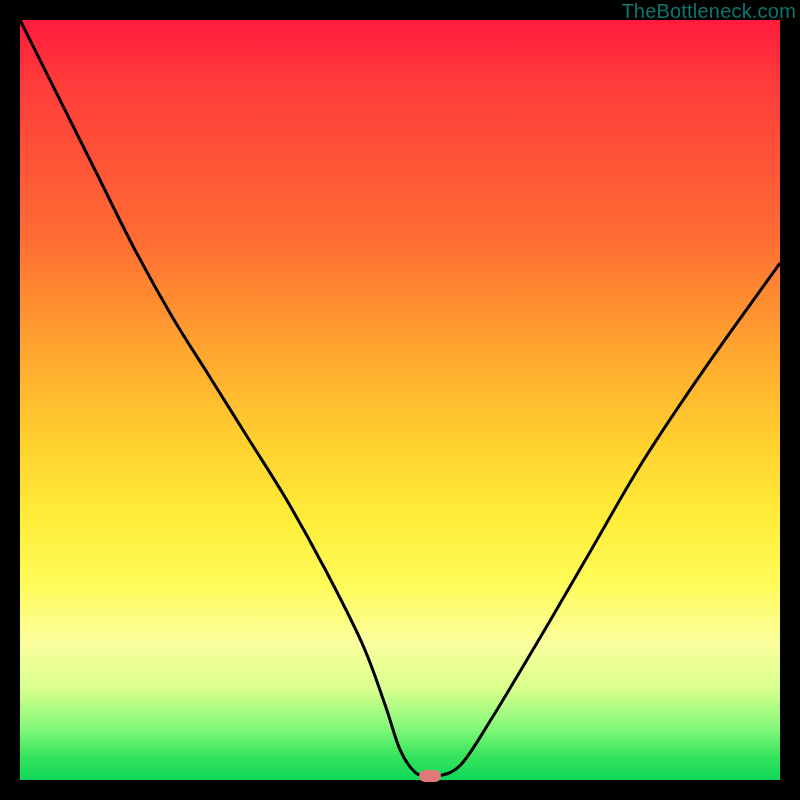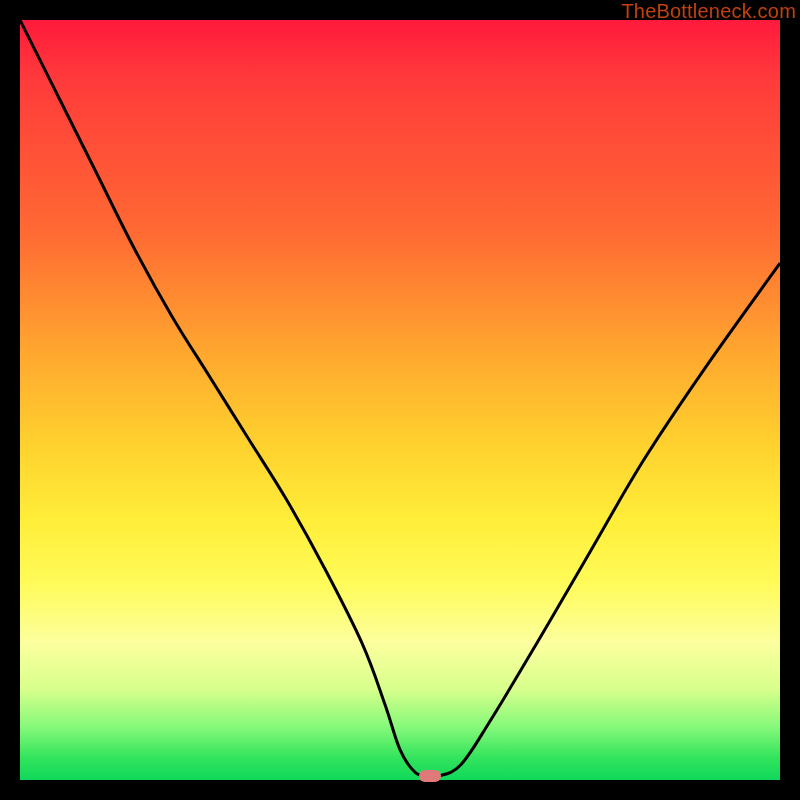--- a/index.html
+++ b/index.html
@@ -53,21 +53,21 @@
     width: 22px;
     height: 12px;
     border-radius: 6px;
     background: #e07a7a;
     transform: translate(-50%, -50%);
   }
   .watermark {
     position: absolute;
     top: 0px;
     right: 4px;
-    color: #c2410c;
+    color: #0f766e;
     font-size: 20px;
     font-weight: 500;
     letter-spacing: 0.2px;
     user-select: none;
   }
 </style>
 </head>
 <body>
 
 <div class="stage">

